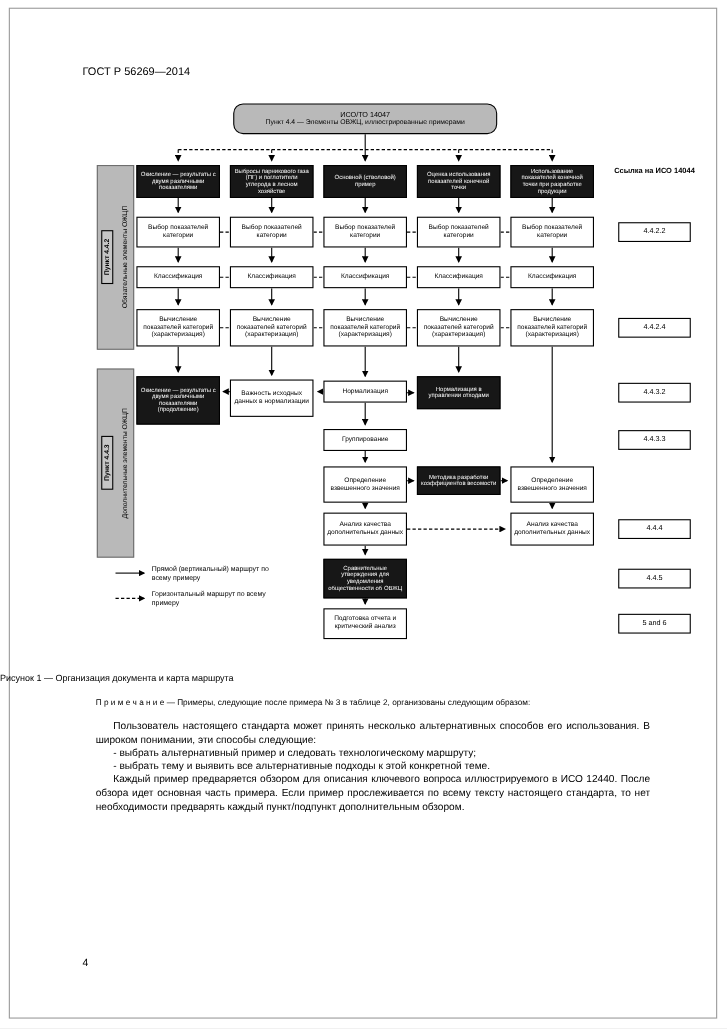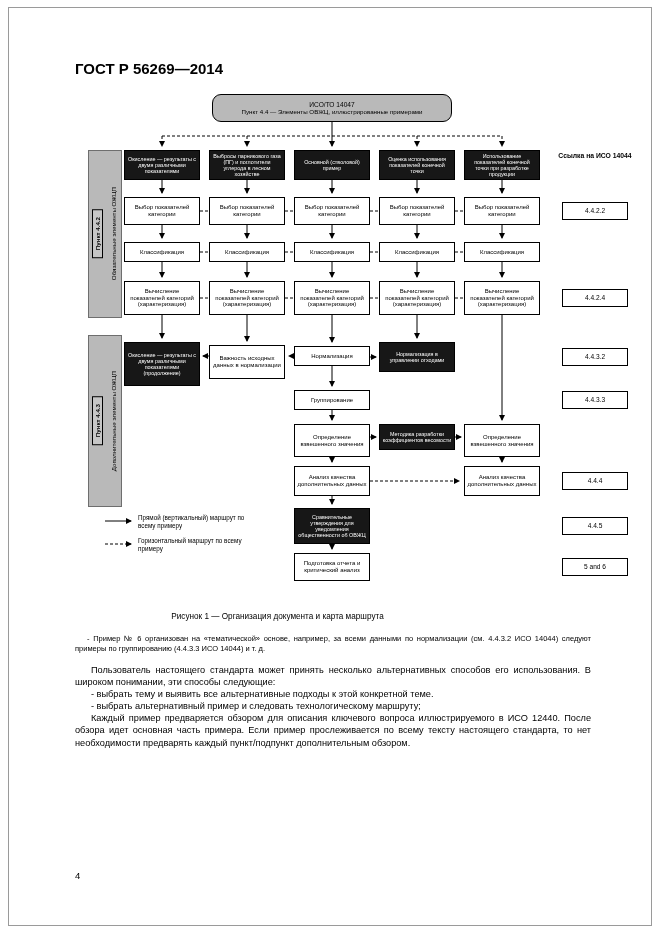--- a/index.html
+++ b/index.html
@@ -1,41 +1,41 @@
 <!DOCTYPE html>
 <html><head>
 <meta charset="utf-8">
 <style>
   * { margin:0; padding:0; box-sizing:border-box; }
   html,body { background:#e8e8e8; }
   body { font-family:"Liberation Sans", sans-serif; color:#000; }
   .page { position:relative; width:661px; height:935px; background:#fff; margin:0 auto; overflow:hidden; }
   .frame { position:absolute; left:8px; top:7px; width:644px; height:919px; border:1px solid #9a9a9a; z-index:0; }
-  .hdr { position:absolute; left:75px; top:60px; font-size:15px; font-weight:bold; z-index:2; }
+  .hdr { position:absolute; left:75px; top:60px; font-size:10px; font-weight:normal; z-index:2; }
   svg.conn { position:absolute; left:0; top:0; z-index:1; pointer-events:none; }
   .box { position:absolute; border:1px solid #000; background:#fff; display:flex; flex-direction:column;
          align-items:center; justify-content:center; text-align:center; font-size:6px; line-height:1.15;
          padding:1px 2px; z-index:2; }
   .dark { background:#171717; color:#fff; font-size:5.4px; }
   .gray { background:#b9b9b9; }
   .root { border-radius:9px; font-size:6.6px; }
   .root .l2 { font-size:6.2px; }
   .refbox { font-size:6.6px; }
   .refhdr { position:absolute; font-size:6.8px; font-weight:bold; text-align:center; line-height:1.25; z-index:2; }
   .side { position:absolute; display:flex; flex-direction:row; background:#b9b9b9; border:1px solid #6e6e6e; z-index:2; }
   .vtext { writing-mode:vertical-rl; transform:rotate(180deg); font-size:6.2px; text-align:center; }
   .clausewrap { width:16px; display:flex; align-items:center; justify-content:center; }
   .clause { border:1px solid #000; background:#c6c6c6; padding:7px 1px; font-weight:bold; }
   .vlabelwrap { flex:1; display:flex; align-items:center; justify-content:center; }
   .legend-text { position:absolute; font-size:6.3px; line-height:1.25; z-index:2; }
-  .caption { position:absolute; left:0; top:612px; width:555px; text-align:center; font-size:8.2px; z-index:2; }
+  .caption { position:absolute; left:0; top:612px; width:555px; font-size:8.2px; z-index:2; }
   .bodytext { position:absolute; left:75px; top:634px; width:516px; z-index:2; }
   .noteblock { margin-bottom:10px; }
   p.note { font-size:7.5px; line-height:1.32; text-align:justify; text-indent:12px; }
-  p.main { font-size:9.2px; line-height:1.32; text-align:justify; text-indent:16px; }
+  p.main { font-size:9.2px; line-height:1.32; text-align:justify; text-indent:16px;margin-left:12px; }
   .pagenum { position:absolute; left:75px; top:870px; font-size:9.5px; z-index:2; }
 </style>
 </head>
 <body>
 
 <div class="page">
   <div class="frame"></div>
   <div class="hdr">ГОСТ Р 56269—2014</div>
 
   <svg class="conn" width="661" height="935">
@@ -170,22 +170,22 @@
   <div class="box refbox" style="left:562px;top:517px;width:66px;height:18px">4.4.5</div>
   <div class="box refbox" style="left:562px;top:558px;width:66px;height:18px">5 and 6</div>
 
   <div class="legend-text" style="left:138px;top:514px;width:118px">Прямой (вертикальный) маршрут по всему примеру</div>
   <div class="legend-text" style="left:138px;top:537px;width:110px">Горизонтальный маршрут по всему примеру</div>
 
   <div class="caption">Рисунок 1 — Организация документа и карта маршрута</div>
 
   <div class="bodytext">
     <div class="noteblock">
-      <p class="note">- Пример № 6 организован на «тематической» основе, например, за всеми данными по нормализации (см. 4.4.3.2 ИСО 14044) следуют примеры по группированию (4.4.3.3 ИСО 14044) и т. д.</p>
+      <p class="note">П р и м е ч а н и е — Примеры, следующие после примера № 3 в таблице 2, организованы следующим образом:</p>
     </div>
     <p class="main">Пользователь настоящего стандарта может принять несколько альтернативных способов его использования. В широком понимании, эти способы следующие:</p>
+    <p class="main">- выбрать альтернативный пример и следовать технологическому маршруту;</p>
     <p class="main">- выбрать тему и выявить все альтернативные подходы к этой конкретной теме.</p>
-    <p class="main">- выбрать альтернативный пример и следовать технологическому маршруту;</p>
     <p class="main">Каждый пример предваряется обзором для описания ключевого вопроса иллюстрируемого в ИСО 12440. После обзора идет основная часть примера. Если пример прослеживается по всему тексту настоящего стандарта, то нет необходимости предварять каждый пункт/подпункт дополнительным обзором.</p>
   </div>
 
   <div class="pagenum">4</div>
 </div>
 
 </body></html>

